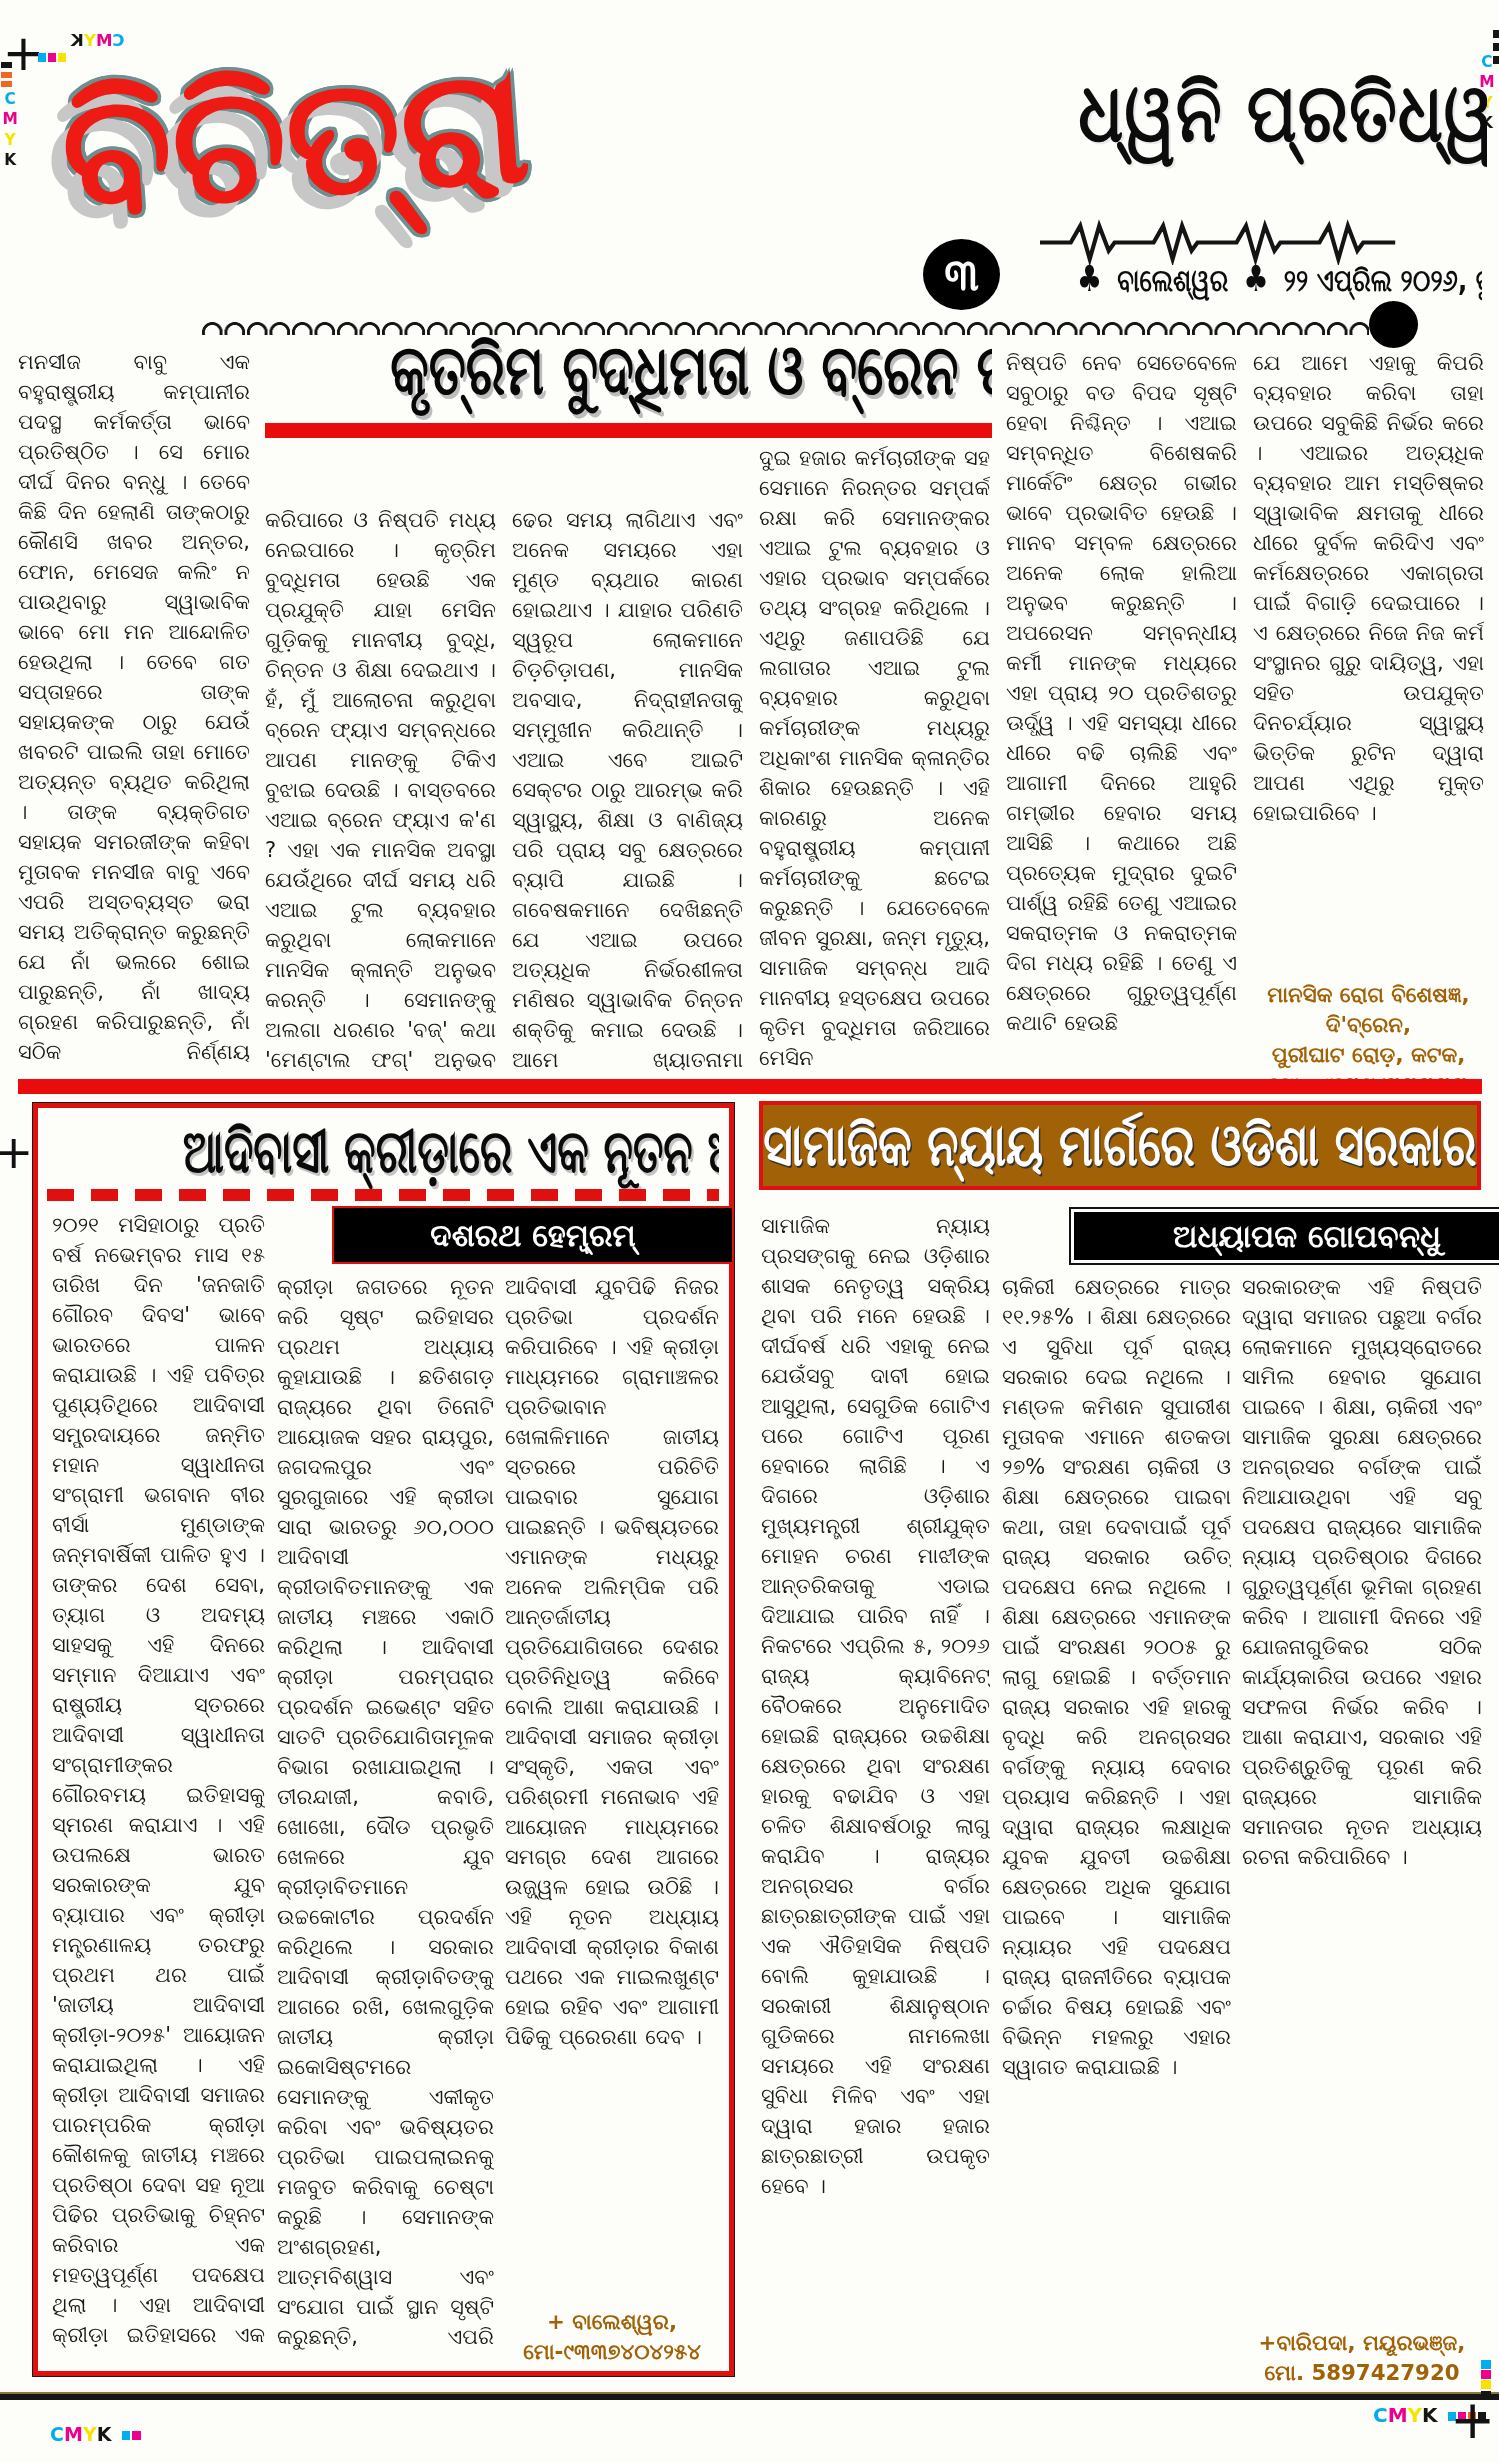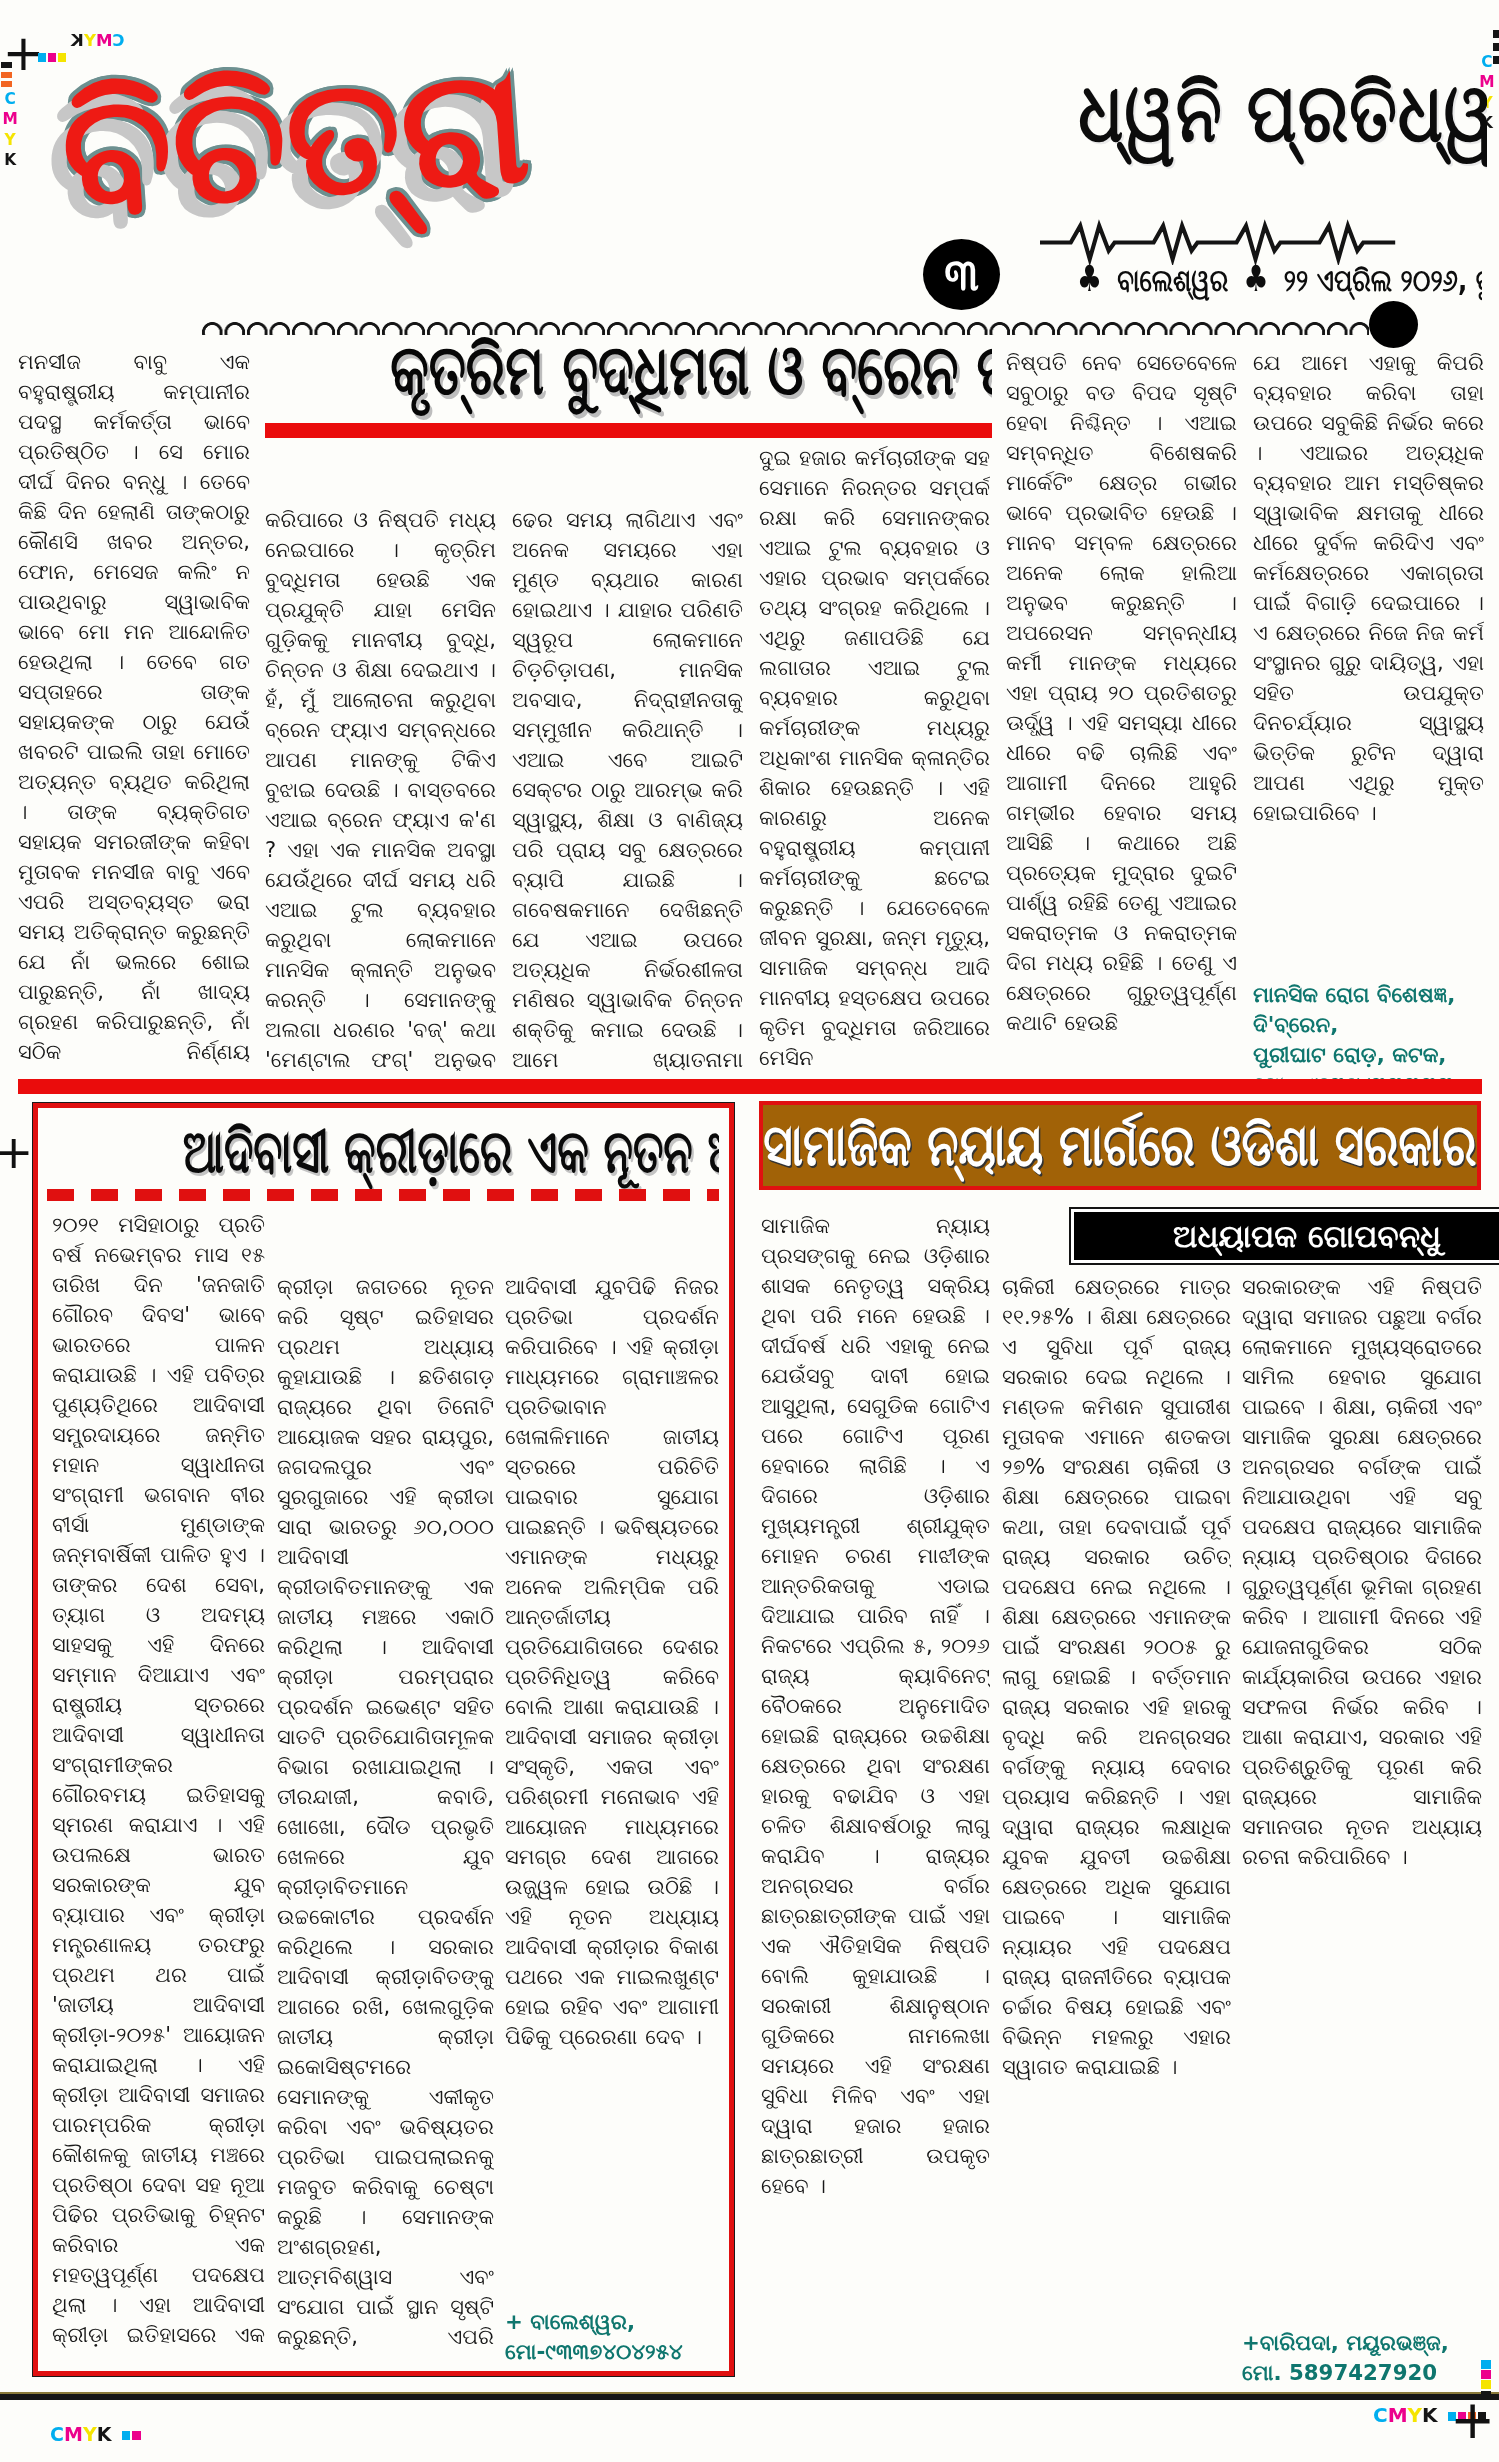--- a/index.html
+++ b/index.html
@@ -32,21 +32,21 @@
   .fit{overflow:hidden;white-space:nowrap;}
   .fit>span{display:inline-block;white-space:nowrap;}
   .fit-center{text-align:center;}
   .headline-main{font-size:70px;font-weight:900;color:#070707;}
   .headline-main>span{text-shadow:3.6px 3.6px 0 #bdbdbd;}
   .redbar{background:#ea0c0c;}
   .byline-box{background:#000;display:flex;align-items:center;justify-content:center;}
   .byline-box span{color:#fff;font-size:31px;font-weight:bold;}
   .bodycol{font-size:21px;line-height:30px;text-align:justify;overflow:hidden;color:#181818;
            word-spacing:1.2px;}
-  .signoff{font-size:21.3px;line-height:30px;font-weight:bold;text-align:left;color:#0f766e;}
+  .signoff{font-size:21.3px;line-height:30px;font-weight:bold;text-align:center;color:#a16207;}
   .frame-left{border:5.3px solid #e01010;outline:1.8px solid #1a1a1a;background:#fdfdfa;}
   .headline-sub{font-size:60px;font-weight:900;color:#0a0a0a;}
   .headline-sub>span{text-shadow:3px 3px 0 #c4c4c4;}
   .dashline{background:repeating-linear-gradient(90deg,#e01010 0 27px,transparent 27px 44px);}
   .headline-box-dark{background:#a16207;border:4.7px solid #e01010;display:flex;align-items:center;justify-content:center;}
   .headline-box-dark span{color:#fff;font-size:58px;font-weight:900;text-shadow:1.8px 1.8px 0 #333;}
   .byline-dark2{border:2.4px solid #141414;box-shadow:inset 0 0 0 3px #fff;padding-left:32px;}
   .bottom-rule{background:#161616;border-top:2.4px solid #8a7a3a;}
 </style>
 </head>
@@ -125,20 +125,23 @@
     <div>ମୋ : ୯୧୩୨୪୩୩୩୩୩</div>
   </div>
 
   <div class="abs redbar" style="left:18px;top:1079px;width:1464px;height:15.4px;"></div>
 
   <div class="abs frame-left" style="left:33px;top:1103px;width:691px;height:1263px;"></div>
   <div class="abs headline-sub fit fit-center" style="left:47px;top:1116px;width:672px;height:78px;">
     <span style="transform-origin: center center; transform: scaleX(0.711);">ଆଦିବାସୀ କ୍ରୀଡ଼ାରେ ଏକ ନୂତନ ଅଧ୍ୟାୟ</span>
   </div>
   <div class="abs dashline" style="left:47px;top:1189px;width:672px;height:12px;"></div>
+  <div class="abs byline-box fit fit-center" style="left:332px;top:1206px;width:398px;height:54px;border:2.4px solid #e01010;">
+    <span>ଦଶରଥ ହେମ୍ବ୍ରମ୍</span>
+  </div>
 
   <div class="abs bodycol" style="left:52px;top:1210px;width:213px;height:1143px;">୨୦୨୧ ମସିହାଠାରୁ ପ୍ରତି ବର୍ଷ ନଭେମ୍ବର ମାସ ୧୫ ତାରିଖ ଦିନ 'ଜନଜାତି ଗୌରବ ଦିବସ' ଭାବେ ଭାରତରେ ପାଳନ କରାଯାଉଛି । ଏହି ପବିତ୍ର ପୁଣ୍ୟତିଥିରେ ଆଦିବାସୀ ସମ୍ପ୍ରଦାୟରେ ଜନ୍ମିତ ମହାନ ସ୍ୱାଧୀନତା ସଂଗ୍ରାମୀ ଭଗବାନ ବୀର ବୀର୍ସା ମୁଣ୍ଡାଙ୍କ ଜନ୍ମବାର୍ଷିକୀ ପାଳିତ ହୁଏ । ତାଙ୍କର ଦେଶ ସେବା, ତ୍ୟାଗ ଓ ଅଦମ୍ୟ ସାହସକୁ ଏହି ଦିନରେ ସମ୍ମାନ ଦିଆଯାଏ ଏବଂ ରାଷ୍ଟ୍ରୀୟ ସ୍ତରରେ ଆଦିବାସୀ ସ୍ୱାଧୀନତା ସଂଗ୍ରାମୀଙ୍କର ଗୌରବମୟ ଇତିହାସକୁ ସ୍ମରଣ କରାଯାଏ । ଏହି ଉପଲକ୍ଷେ ଭାରତ ସରକାରଙ୍କ ଯୁବ ବ୍ୟାପାର ଏବଂ କ୍ରୀଡ଼ା ମନ୍ତ୍ରଣାଳୟ ତରଫରୁ ପ୍ରଥମ ଥର ପାଇଁ 'ଜାତୀୟ ଆଦିବାସୀ କ୍ରୀଡ଼ା-୨୦୨୫' ଆୟୋଜନ କରାଯାଇଥିଲା । ଏହି କ୍ରୀଡ଼ା ଆଦିବାସୀ ସମାଜର ପାରମ୍ପରିକ କ୍ରୀଡ଼ା କୌଶଳକୁ ଜାତୀୟ ମଞ୍ଚରେ ପ୍ରତିଷ୍ଠା ଦେବା ସହ ନୂଆ ପିଢିର ପ୍ରତିଭାକୁ ଚିହ୍ନଟ କରିବାର ଏକ ମହତ୍ୱପୂର୍ଣ୍ଣ ପଦକ୍ଷେପ ଥିଲା । ଏହା ଆଦିବାସୀ କ୍ରୀଡ଼ା ଇତିହାସରେ ଏକ ସ୍ୱତନ୍ତ୍ର ସ୍ଥାନ ଅଧିକାର କରିଛି ।</div>
   <div class="abs bodycol" style="left:277px;top:1272px;width:217px;height:1080px;">କ୍ରୀଡ଼ା ଜଗତରେ ନୂତନ କରି ସୃଷ୍ଟ ଇତିହାସର ପ୍ରଥମ ଅଧ୍ୟାୟ କୁହାଯାଉଛି । ଛତିଶଗଡ଼ ରାଜ୍ୟରେ ଥିବା ତିନୋଟି ଆୟୋଜକ ସହର ରାୟପୁର, ଜଗଦଲପୁର ଏବଂ ସୁରଗୁଜାରେ ଏହି କ୍ରୀଡା ସାରା ଭାରତରୁ ୬୦,୦୦୦ ଆଦିବାସୀ କ୍ରୀଡାବିତମାନଙ୍କୁ ଏକ ଜାତୀୟ ମଞ୍ଚରେ ଏକାଠି କରିଥିଲା । ଆଦିବାସୀ କ୍ରୀଡ଼ା ପରମ୍ପରାର ପ୍ରଦର୍ଶନ ଇଭେଣ୍ଟ ସହିତ ସାତଟି ପ୍ରତିଯୋଗିତାମୂଳକ ବିଭାଗ ରଖାଯାଇଥିଲା । ତୀରନ୍ଦାଜୀ, କବାଡି, ଖୋଖୋ, ଦୌଡ ପ୍ରଭୃତି ଖେଳରେ ଯୁବ କ୍ରୀଡ଼ାବିତମାନେ ଉଚ୍ଚକୋଟୀର ପ୍ରଦର୍ଶନ କରିଥିଲେ । ସରକାର ଆଦିବାସୀ କ୍ରୀଡ଼ାବିତଙ୍କୁ ଆଗରେ ରଖି, ଖେଲଗୁଡ଼ିକ ଜାତୀୟ କ୍ରୀଡ଼ା ଇକୋସିଷ୍ଟମରେ ସେମାନଙ୍କୁ ଏକୀକୃତ କରିବା ଏବଂ ଭବିଷ୍ୟତର ପ୍ରତିଭା ପାଇପଲାଇନକୁ ମଜବୁତ କରିବାକୁ ଚେଷ୍ଟା କରୁଛି । ସେମାନଙ୍କ ଅଂଶଗ୍ରହଣ, ଆତ୍ମବିଶ୍ୱାସ ଏବଂ ସଂଯୋଗ ପାଇଁ ସ୍ଥାନ ସୃଷ୍ଟି କରୁଛନ୍ତି, ଏପରି ପରିବେଶରେ ପାଦ ଦେବାକୁ ଅନୁମତି ଦିଆଯାଉଛି ଯେଉଁଠାରେ</div>
   <div class="abs bodycol" style="left:505px;top:1272px;width:214px;height:1031px;">ଆଦିବାସୀ ଯୁବପିଢି ନିଜର ପ୍ରତିଭା ପ୍ରଦର୍ଶନ କରିପାରିବେ । ଏହି କ୍ରୀଡ଼ା ମାଧ୍ୟମରେ ଗ୍ରାମାଞ୍ଚଳର ପ୍ରତିଭାବାନ ଖେଳାଳିମାନେ ଜାତୀୟ ସ୍ତରରେ ପରିଚିତି ପାଇବାର ସୁଯୋଗ ପାଇଛନ୍ତି । ଭବିଷ୍ୟତରେ ଏମାନଙ୍କ ମଧ୍ୟରୁ ଅନେକ ଅଲିମ୍ପିକ ପରି ଆନ୍ତର୍ଜାତୀୟ ପ୍ରତିଯୋଗିତାରେ ଦେଶର ପ୍ରତିନିଧିତ୍ୱ କରିବେ ବୋଲି ଆଶା କରାଯାଉଛି । ଆଦିବାସୀ ସମାଜର କ୍ରୀଡ଼ା ସଂସ୍କୃତି, ଏକତା ଏବଂ ପରିଶ୍ରମୀ ମନୋଭାବ ଏହି ଆୟୋଜନ ମାଧ୍ୟମରେ ସମଗ୍ର ଦେଶ ଆଗରେ ଉଜ୍ଜ୍ୱଳ ହୋଇ ଉଠିଛି । ଏହି ନୂତନ ଅଧ୍ୟାୟ ଆଦିବାସୀ କ୍ରୀଡ଼ାର ବିକାଶ ପଥରେ ଏକ ମାଇଲଖୁଣ୍ଟ ହୋଇ ରହିବ ଏବଂ ଆଗାମୀ ପିଢିକୁ ପ୍ରେରଣା ଦେବ ।</div>
   <div class="abs signoff" style="left:505px;top:2307px;width:214px;">
     <div>+ ବାଲେଶ୍ୱର,</div>
     <div>ମୋ-୯୩୩୭୪୦୪୨୫୪</div>
   </div>
 
   <div class="abs headline-box-dark fit fit-center" style="left:759px;top:1101px;width:714px;height:81px;">

